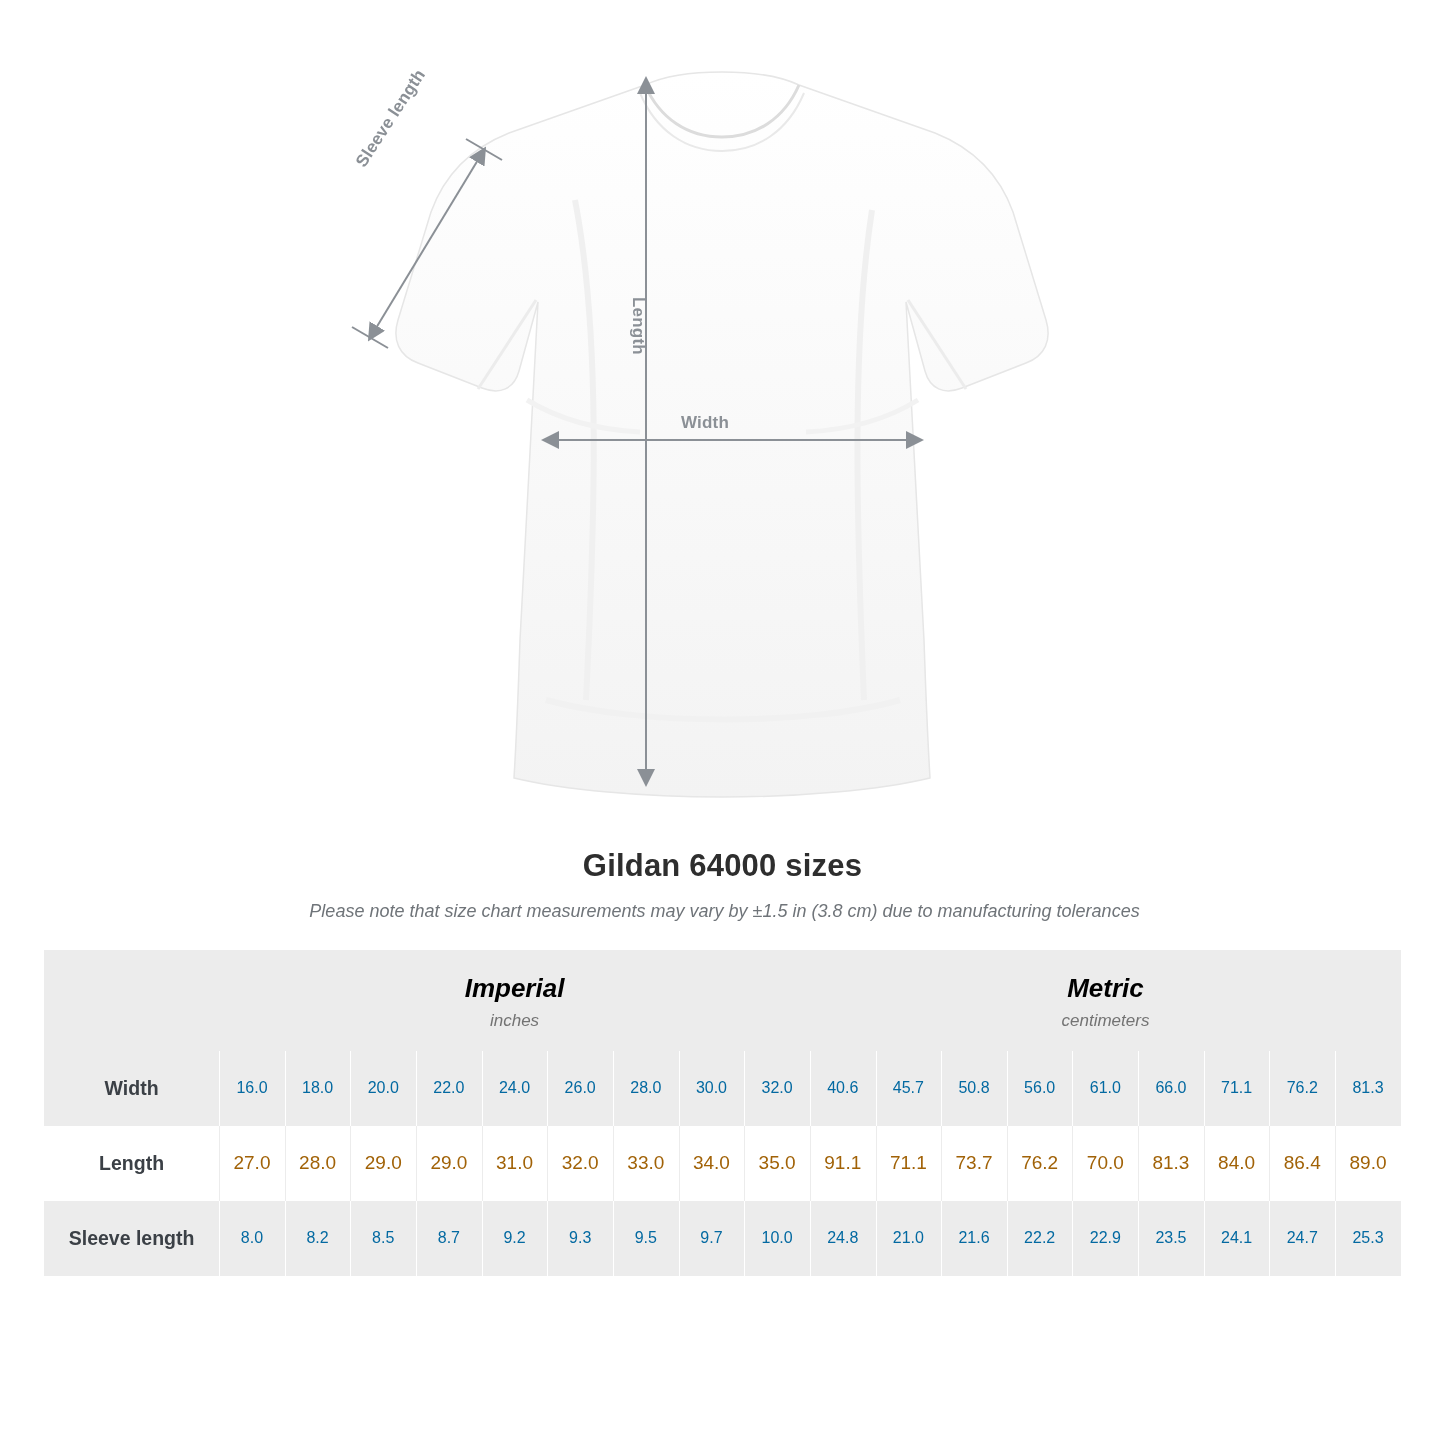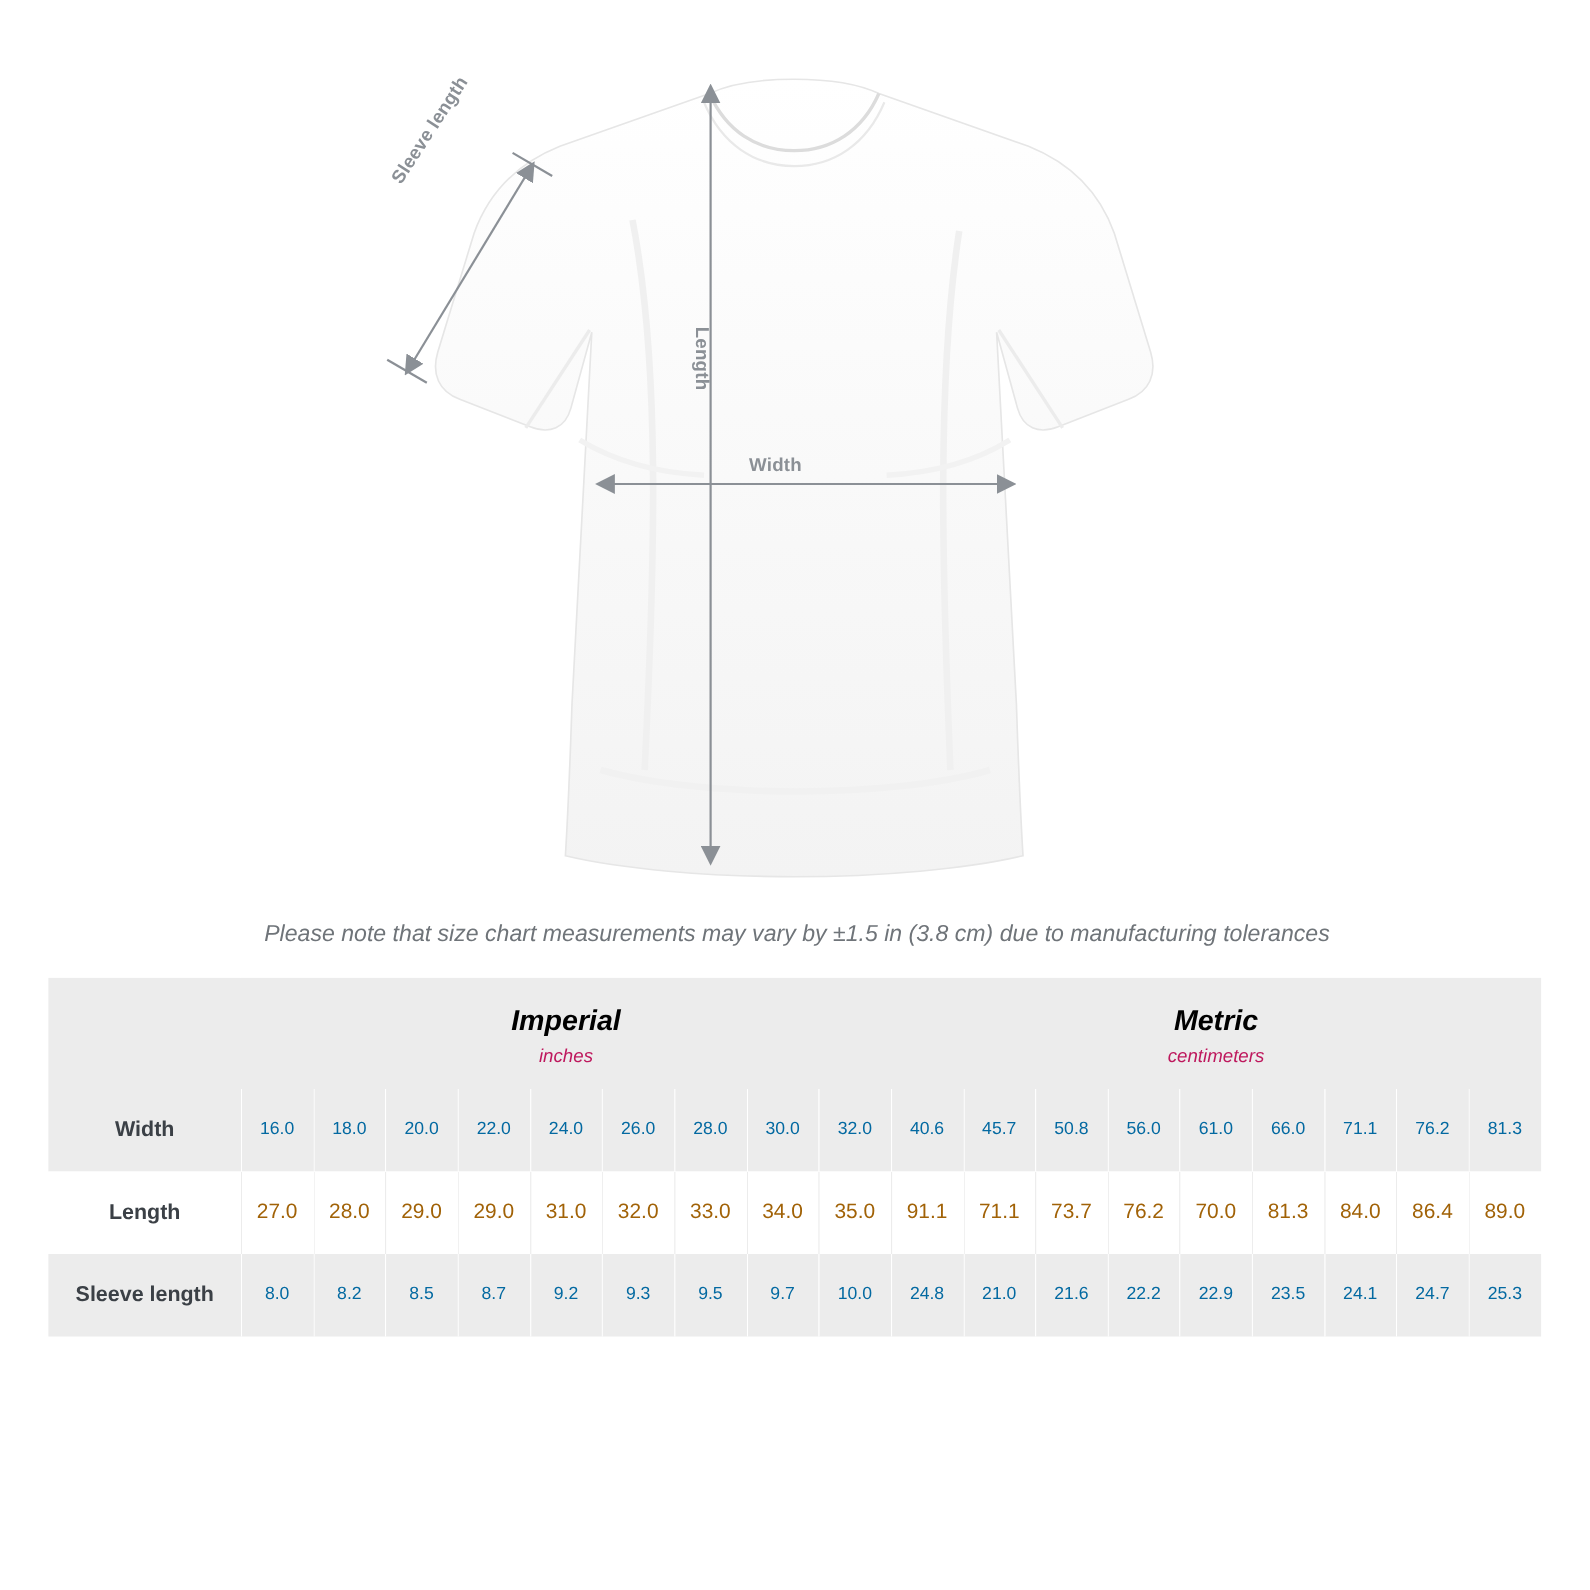--- a/index.html
+++ b/index.html
@@ -62,21 +62,21 @@
   .chart-heading {
     text-align: center;
     font-size: 31px;
     font-weight: bold;
     color: #2e2e2e;
     margin: 28px 0 0 0;
     letter-spacing: 0.2px;
   }
   .chart-note {
     text-align: center;
-    font-size: 21px;
+    font-size: 18px;
     font-style: italic;
     color: #6f7479;
     margin: 17px 0 0 4px;
   }
 
   
   .table-wrap {
     margin: 28px 44px 0 44px;
     width: 1357px;
   }
@@ -98,21 +98,21 @@
   .unit-title {
     font-size: 26px;
     font-style: italic;
     font-weight: bold;
     color: #000000;
     line-height: 1.25;
   }
   .unit-sub {
     font-size: 17px;
     font-style: italic;
-    color: #be185d;
+    color: #737373;
     margin-top: 6px;
   }
 
   .row-head td {
     background: #ffffff;
     padding: 26px 0;
     font-size: 19px;
     font-weight: bold;
     color: #4a4f55;
   }
@@ -209,20 +209,21 @@
       <line x1="370" y1="338" x2="484" y2="150" stroke="#8b9096" stroke-width="2" marker-start="url(#arrTail)" marker-end="url(#arrHead)"></line>
       <line x1="352" y1="327" x2="388" y2="348" stroke="#8b9096" stroke-width="2"></line>
       <line x1="466" y1="139" x2="502" y2="160" stroke="#8b9096" stroke-width="2"></line>
     </svg>
 
     <div class="measure-label label-sleeve">Sleeve length</div>
     <div class="measure-label label-length">Length</div>
     <div class="measure-label label-width">Width</div>
   </div>
 
+  <div class="chart-heading">Gildan 64000 sizes</div>
   <div class="chart-note">Please note that size chart measurements may vary by ±1.5 in (3.8 cm) due to manufacturing tolerances</div>
 
   <div class="table-wrap">
     <table class="size-table">
       <colgroup>
         <col class="col-label">
         <col class="col-v">
           <col class="col-v">
           <col class="col-v">
           <col class="col-v">

